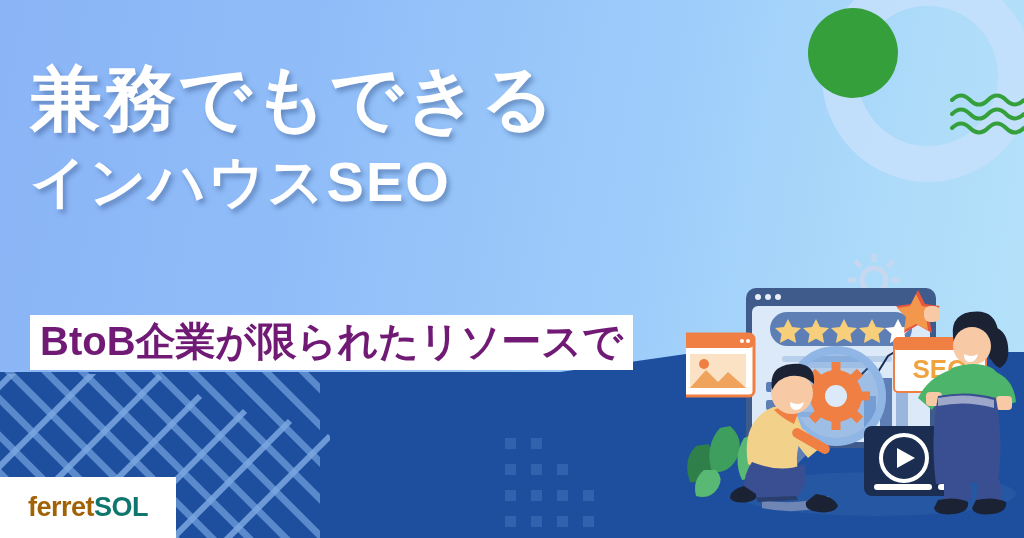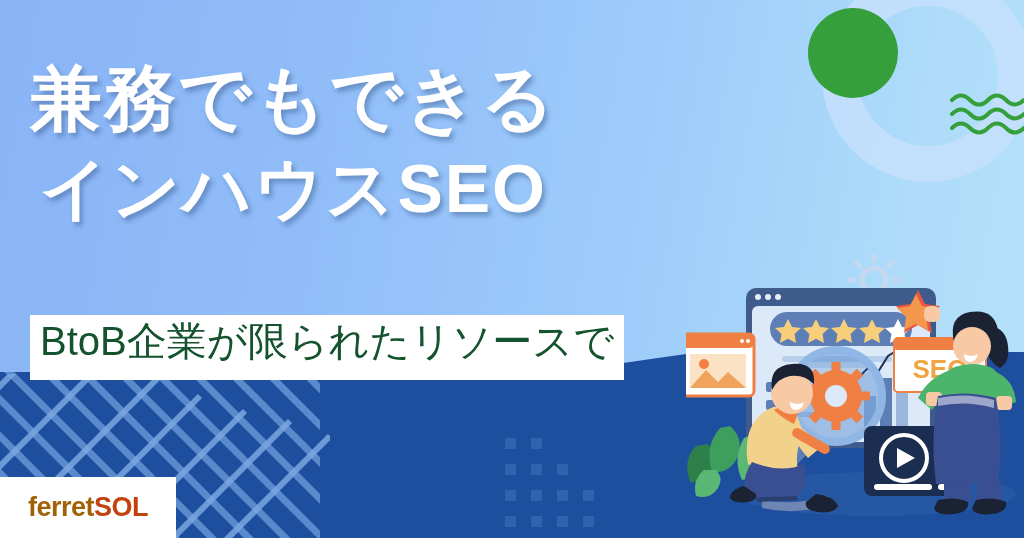--- a/index.html
+++ b/index.html
@@ -52,51 +52,51 @@
   }
   .h-line{
     color:#ffffff;
     font-weight:bold;
     line-height:1.0;
     letter-spacing:2px;
     text-shadow:3px 4px 5px rgba(40,70,120,.40);
     white-space:nowrap;
   }
   .h1{ font-size:72px; }
-  .h2{ font-size:68px; margin-top:20px;text-align:center; }
+  .h2{ font-size:56px; margin-top:20px; }
 
   
   .sub{
     position:absolute; left:30px; z-index:6;
   }
   .sub-line{
     display:inline-block;
     background:#ffffff;
-    color:#14532d;
-    font-weight:normal;
+    color:#701a75;
+    font-weight:bold;
     font-size:40px;
     line-height:1.12;
     letter-spacing:0px;
-    padding:4px 10px 16px 10px;
+    padding:4px 10px 6px 10px;
     white-space:nowrap;
   }
   .sub1{ top:315px; }
   .sub2{ top:375px; }
 
   
   .logo-box{
     position:absolute; left:0; top:477px;
     width:176px; height:61px;
     background:#ffffff;
     display:flex; align-items:center; justify-content:center;
     z-index:8;
   }
   .logo-text{ font-size:27px; font-weight:bold; letter-spacing:-.5px; }
   .logo-ferret{ color:#a16207; }
-  .logo-sol{ color:#c2410c; }
+  .logo-sol{ color:#0f766e; }
 
   
   .illus{ position:absolute; left:686px; top:250px; width:338px; height:288px; z-index:7; }
   .illus svg{ display:block; }
 </style>
 </head>
 <body>
 
 <div class="banner">
 

